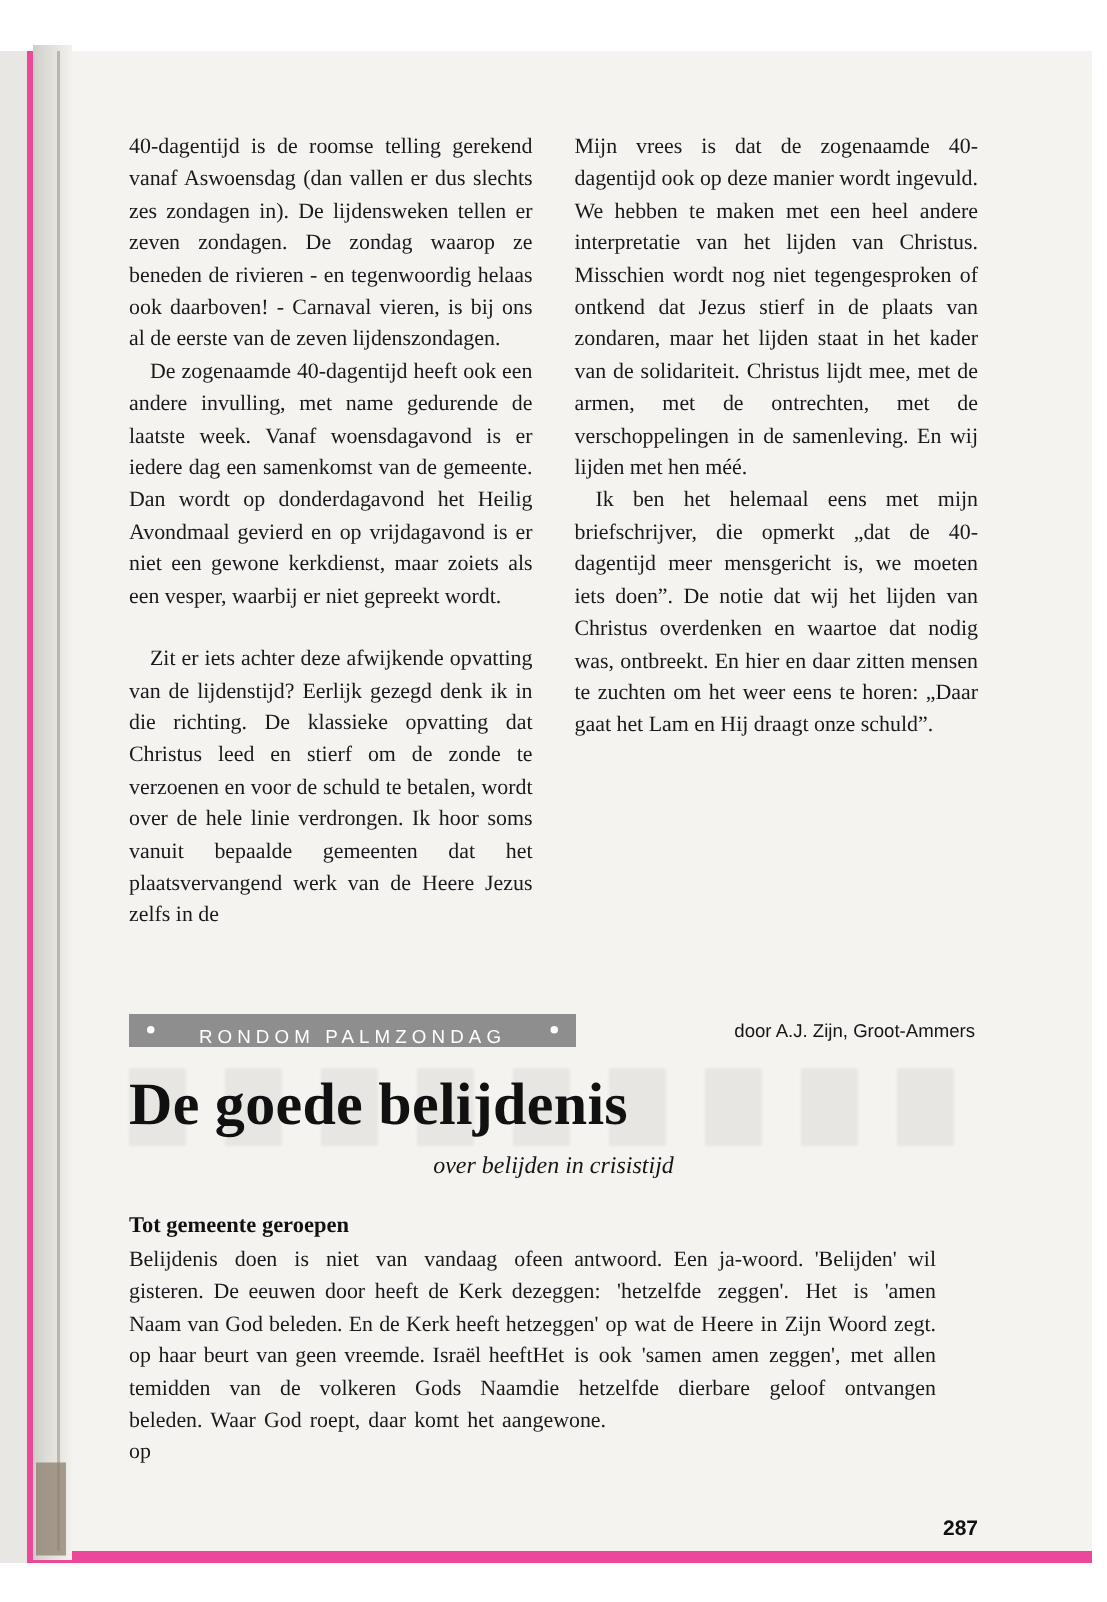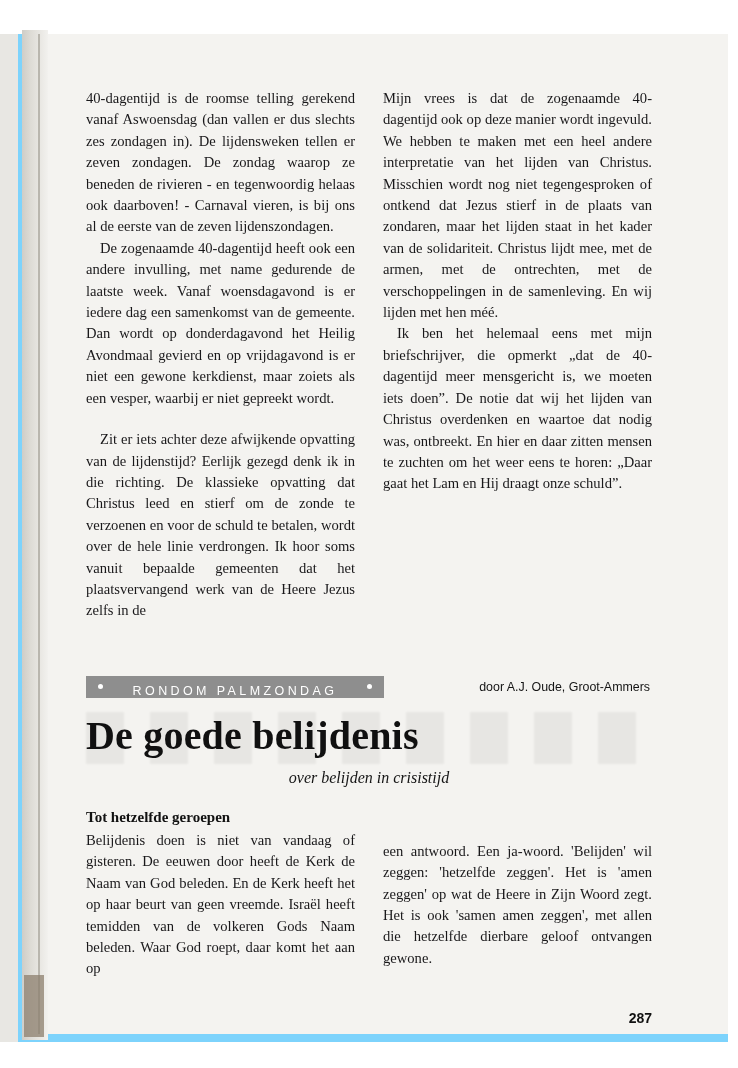--- a/index.html
+++ b/index.html
@@ -13,21 +13,21 @@
     overflow: hidden;
     font-family: "Liberation Serif", serif;
     color: #1a1a1a;
   }
 
   
   #page {
     position: relative;
     width: 738px;
     height: 1068px;
-    background: #7dd3fc;
+    background: #ec4899;
   }
 
   
   .scan-bg-left {
     position: absolute;
     left: 0; top: 0;
     width: 18px; height: 1068px;
     background: #e8e7e3;
   }
   .scan-bg-bottom {
@@ -192,23 +192,21 @@
 
   h2.section-head {
     margin: 22px 0 0 0;
     font-size: 15px;
     font-weight: bold;
     color: #111;
   }
 
   .article-cols {
     display: flex;
-    gap: 28px;
     margin-top: 4px;
-    align-items: center;
   }
   .article-cols .col { width: 269px; }
 
   .page-number {
     position: absolute;
     right: 86px;
     bottom: 42px;
     font-family: "Liberation Sans", sans-serif;
     font-size: 14px;
     font-weight: bold;
@@ -245,29 +243,29 @@
     </div>
   </div>
 
   <div class="article">
     <div class="banner-row">
       <div class="banner">
         <span class="dot left"></span>
         <span>RONDOM PALMZONDAG</span>
         <span class="dot right"></span>
       </div>
-      <div class="byline">door A.J. Oude, Groot-Ammers</div>
+      <div class="byline">door A.J. Zijn, Groot-Ammers</div>
     </div>
 
     <div class="bleed"></div>
 
     <h1 class="article-title">De goede belijdenis</h1>
     <div class="subtitle">over belijden in crisistijd</div>
 
-    <h2 class="section-head">Tot hetzelfde geroepen</h2>
+    <h2 class="section-head">Tot gemeente geroepen</h2>
 
     <div class="article-cols">
       <div class="col">
         <p class="body">Belijdenis doen is niet van vandaag of gisteren. De eeuwen door heeft de Kerk de Naam van God beleden. En de Kerk heeft het op haar beurt van geen vreemde. Israël heeft temidden van de volkeren Gods Naam beleden. Waar God roept, daar komt het aan op</p>
       </div>
       <div class="col">
         <p class="body">een antwoord. Een ja-woord. 'Belijden' wil zeggen: 'hetzelfde zeggen'. Het is 'amen zeggen' op wat de Heere in Zijn Woord zegt. Het is ook 'samen amen zeggen', met allen die hetzelfde dierbare geloof ontvangen gewone.</p>
       </div>
     </div>
   </div>

